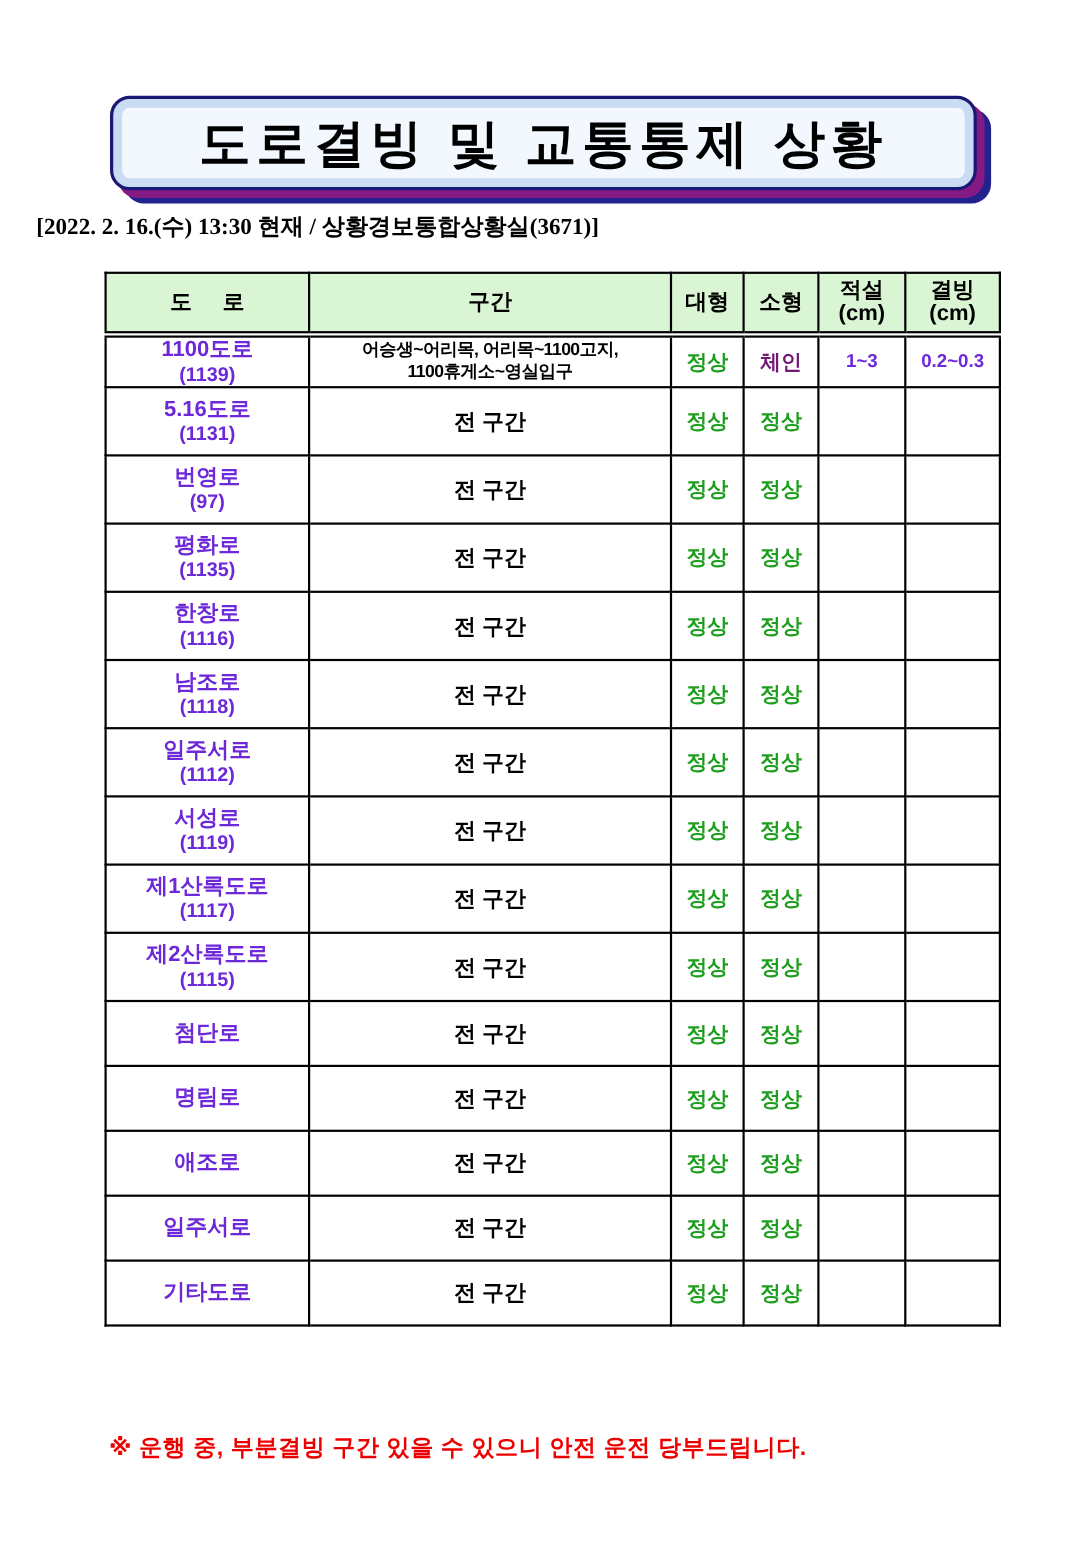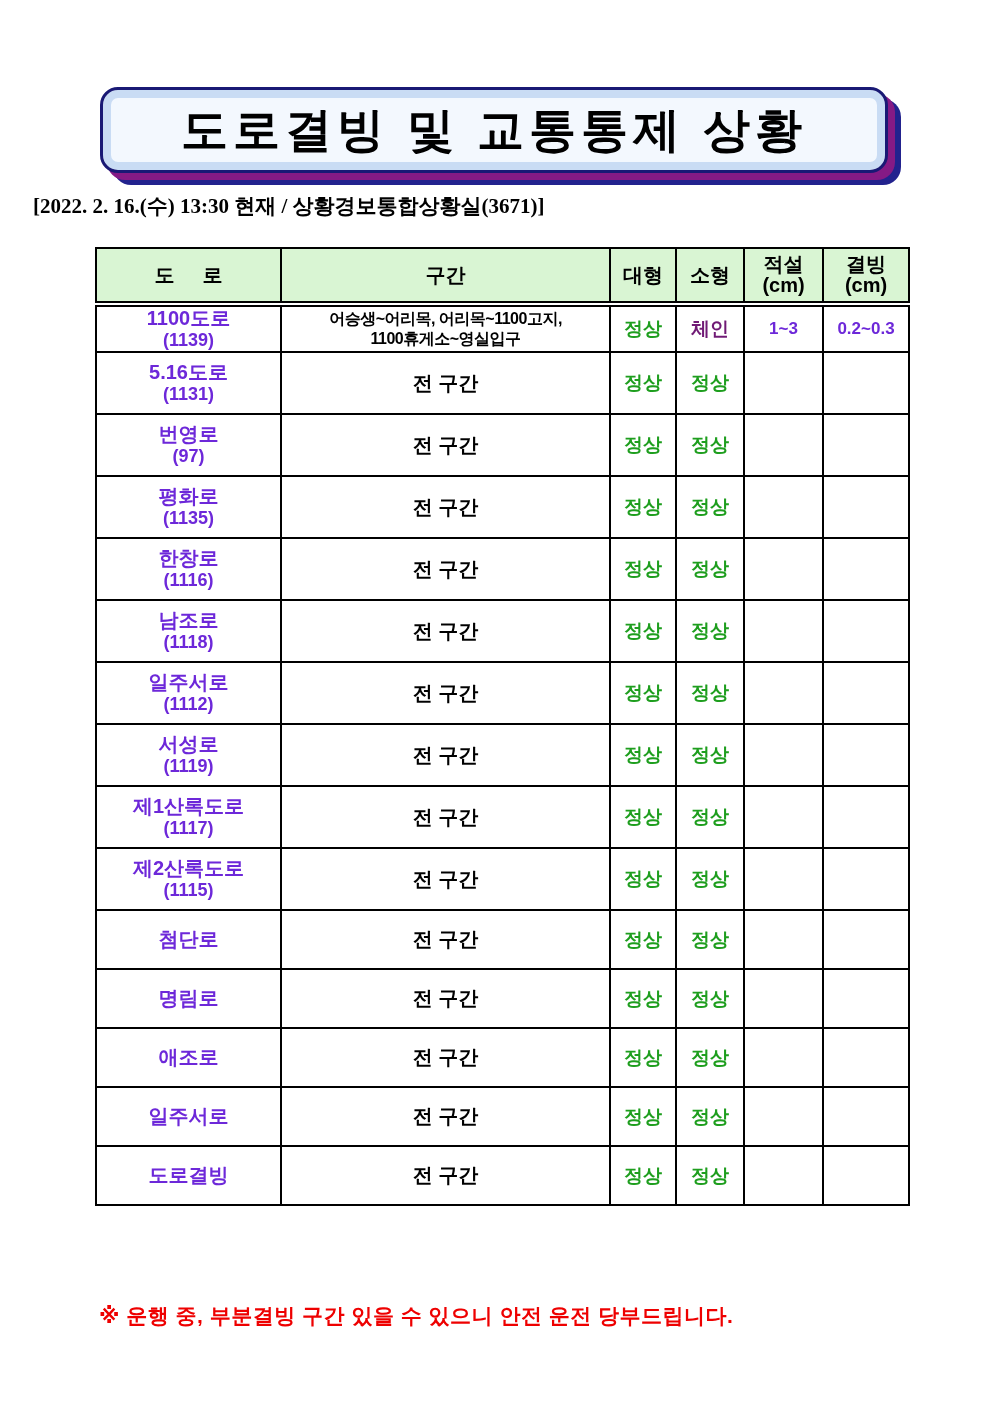--- a/index.html
+++ b/index.html
@@ -284,21 +284,21 @@
             <div class="road-name">일주서로</div>
           </td>
           <td class="cell-section">전 구간</td>
           <td class="cell-status" style="color: rgb(30, 158, 30);">정상</td>
           <td class="cell-status" style="color: rgb(30, 158, 30);">정상</td>
           <td class="cell-value"></td>
           <td class="cell-value"></td>
         </tr>
         <tr class="row-short">
           <td class="cell-road">
-            <div class="road-name">도로결빙</div>
+            <div class="road-name">기타도로</div>
           </td>
           <td class="cell-section">전 구간</td>
           <td class="cell-status" style="color: rgb(30, 158, 30);">정상</td>
           <td class="cell-status" style="color: rgb(30, 158, 30);">정상</td>
           <td class="cell-value"></td>
           <td class="cell-value"></td>
         </tr>
       </tbody>
   </table>
 

